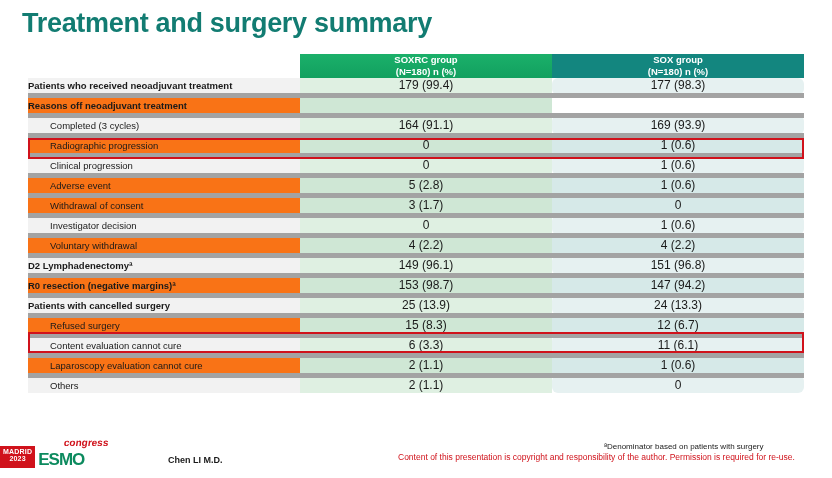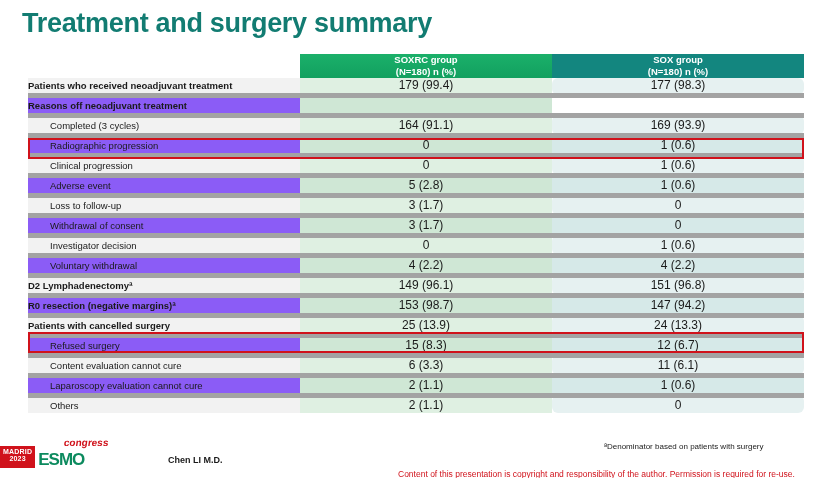--- a/index.html
+++ b/index.html
@@ -86,21 +86,21 @@
   }
   .cell-val {
     font-size: 12px;
     color: #1a1a1a;
     text-align: center;
     vertical-align: middle;
     height: 15px;
   }
   
   .bg-l0 { background: #f2f2f2; }
-  .bg-l1 { background: #8b5cf6; }
+  .bg-l1 { background: #f97316; }
   .bg-g0 { background: #dff0e2; }
   .bg-g1 { background: #cfe7d5; }
   .bg-t0 { background: #e6f1f1; border-radius: 6px; }
   .bg-t1 { background: #d6e9e8; }
   .bg-white { background: #ffffff; }
 
   tr.r-sep td { border-bottom: 5px solid #a3a3a3; }
 
   
   .hl-box {
@@ -131,21 +131,20 @@
     white-space: nowrap;
     margin-top: 10px;
   }
   .copyright {
     position: absolute;
     left: 398px;
     top: 452px;
     font-size: 8.5px;
     color: #d0121b;
     white-space: nowrap;
-    margin-top: 17px;
   }
   .presenter {
     position: absolute;
     left: 168px;
     top: 455px;
     font-size: 9px;
     font-weight: bold;
     color: #1a1a1a;
     white-space: nowrap;
   }
@@ -243,25 +242,20 @@
           <td class="cell-val bg-g0">0</td>
           <td class="cell-val bg-t0">1 (0.6)</td>
         </tr>
 
         <tr class="r-sep">
           <td class="row-label indent bg-l1">Adverse event</td>
           <td class="cell-val bg-g1">5 (2.8)</td>
           <td class="cell-val bg-t1">1 (0.6)</td>
         </tr>
 
-        <tr class="r-sep">
-          <td class="row-label indent bg-l0">Loss to follow-up</td>
-          <td class="cell-val bg-g0">3 (1.7)</td>
-          <td class="cell-val bg-t0">0</td>
-        </tr>
 
         <tr class="r-sep">
           <td class="row-label indent bg-l1">Withdrawal of consent</td>
           <td class="cell-val bg-g1">3 (1.7)</td>
           <td class="cell-val bg-t1">0</td>
         </tr>
 
         <tr class="r-sep">
           <td class="row-label indent bg-l0">Investigator decision</td>
           <td class="cell-val bg-g0">0</td>

